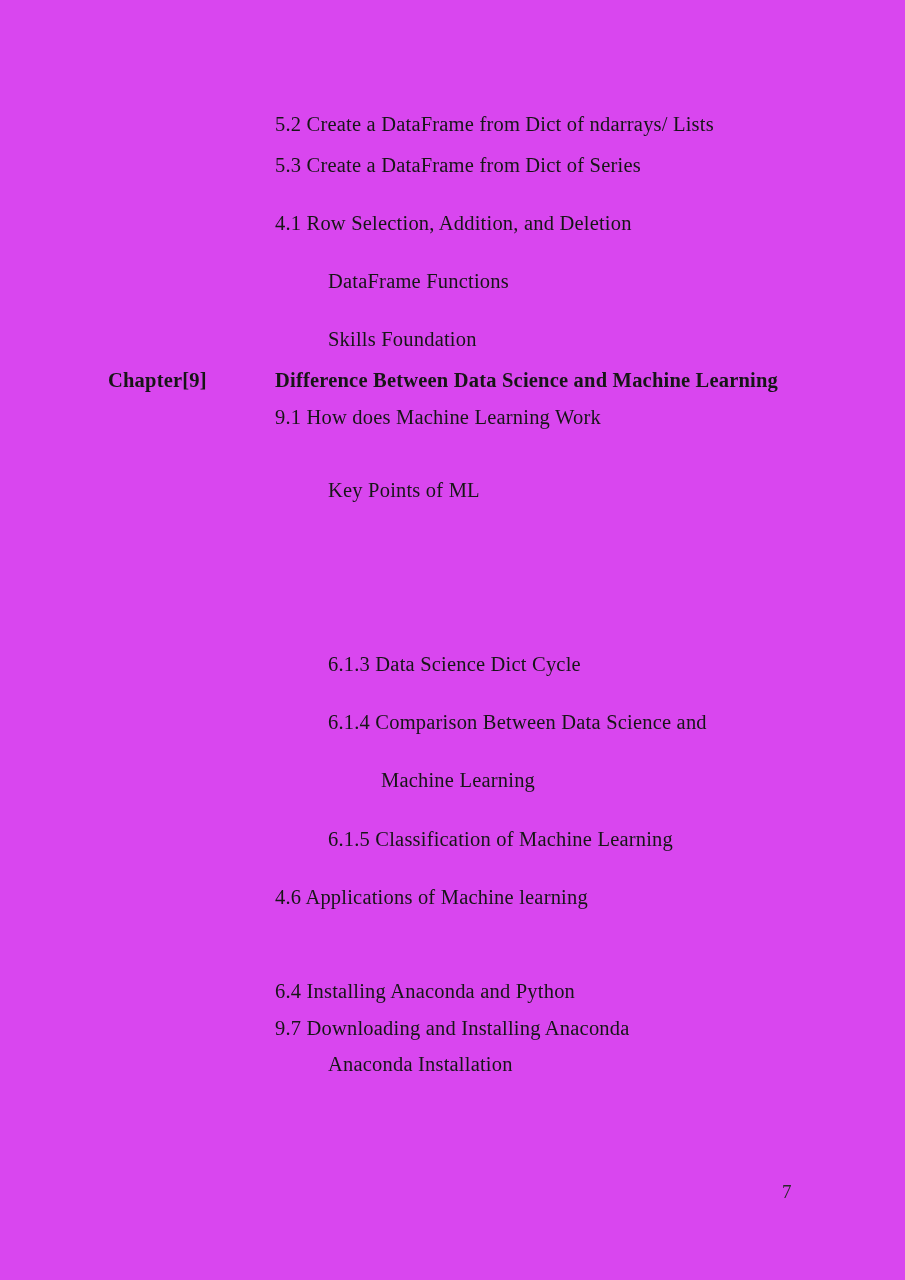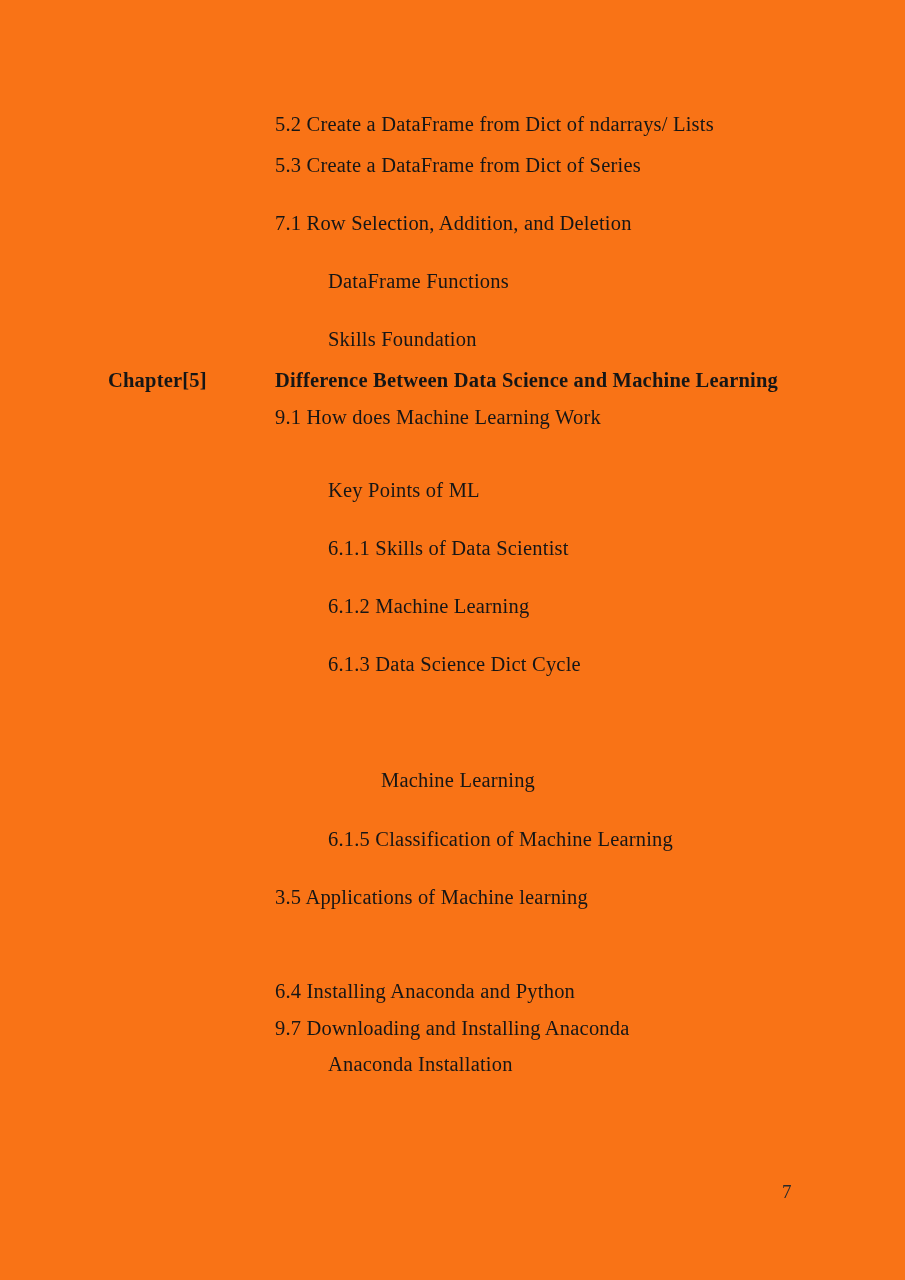--- a/index.html
+++ b/index.html
@@ -4,21 +4,21 @@
 <style>
   html, body {
     margin: 0;
     padding: 0;
     background: #ffffff;
   }
   .page {
     position: relative;
     width: 905px;
     height: 1280px;
-    background: #f97316;
+    background: #d946ef;
     font-family: "Liberation Serif", "DejaVu Serif", serif;
     color: #161616;
     overflow: hidden;
   }
   .line {
     position: absolute;
     white-space: nowrap;
     font-size: 20.5px;
     line-height: 24px;
     letter-spacing: 0.2px;
@@ -44,36 +44,35 @@
     color: #2a2a2a;
   }
 </style>
 </head>
 <body>
 
 <div class="page">
 
   <div class="line l1" style="top:112px">5.2 Create a DataFrame from Dict of ndarrays/ Lists</div>
   <div class="line l1" style="top:153px">5.3 Create a DataFrame from Dict of Series</div>
-  <div class="line l1" style="top:211px">7.1 Row Selection, Addition, and Deletion</div>
+  <div class="line l1" style="top:211px">4.1 Row Selection, Addition, and Deletion</div>
   <div class="line l2" style="top:269px">DataFrame Functions</div>
   <div class="line l2" style="top:327px">Skills Foundation</div>
 
   <div class="line" style="top:368px; left:0; width:100%">
-    <span class="chapter-label">Chapter[5]</span>
+    <span class="chapter-label">Chapter[9]</span>
     <span class="chapter-title">Difference Between Data Science and Machine Learning</span>
   </div>
 
   <div class="line l1" style="top:405px">9.1 How does Machine Learning Work</div>
   <div class="line l2" style="top:478px">Key Points of ML</div>
-  <div class="line l2" style="top:536px">6.1.1 Skills of Data Scientist</div>
-  <div class="line l2" style="top:594px">6.1.2 Machine Learning</div>
   <div class="line l2" style="top:652px">6.1.3 Data Science Dict Cycle</div>
+  <div class="line l2" style="top:710px">6.1.4 Comparison Between Data Science and</div>
   <div class="line l3" style="top:768px">Machine Learning</div>
   <div class="line l2" style="top:827px">6.1.5 Classification of Machine Learning</div>
-  <div class="line l1" style="top:885px">3.5 Applications of Machine learning</div>
+  <div class="line l1" style="top:885px">4.6 Applications of Machine learning</div>
   <div class="line l1" style="top:979px">6.4 Installing Anaconda and Python</div>
   <div class="line l1" style="top:1016px">9.7 Downloading and Installing Anaconda</div>
   <div class="line l2" style="top:1052px">Anaconda Installation</div>
 
   <div class="page-number">7</div>
 
 </div>
 
 </body></html>

